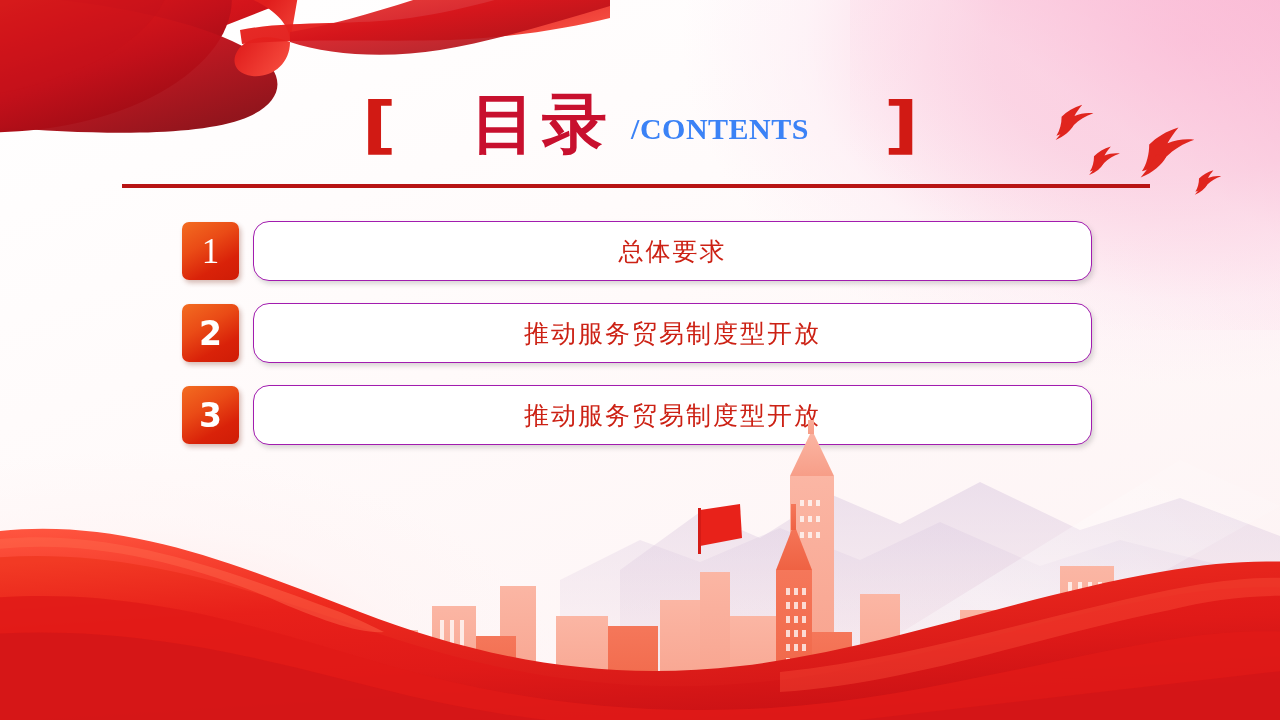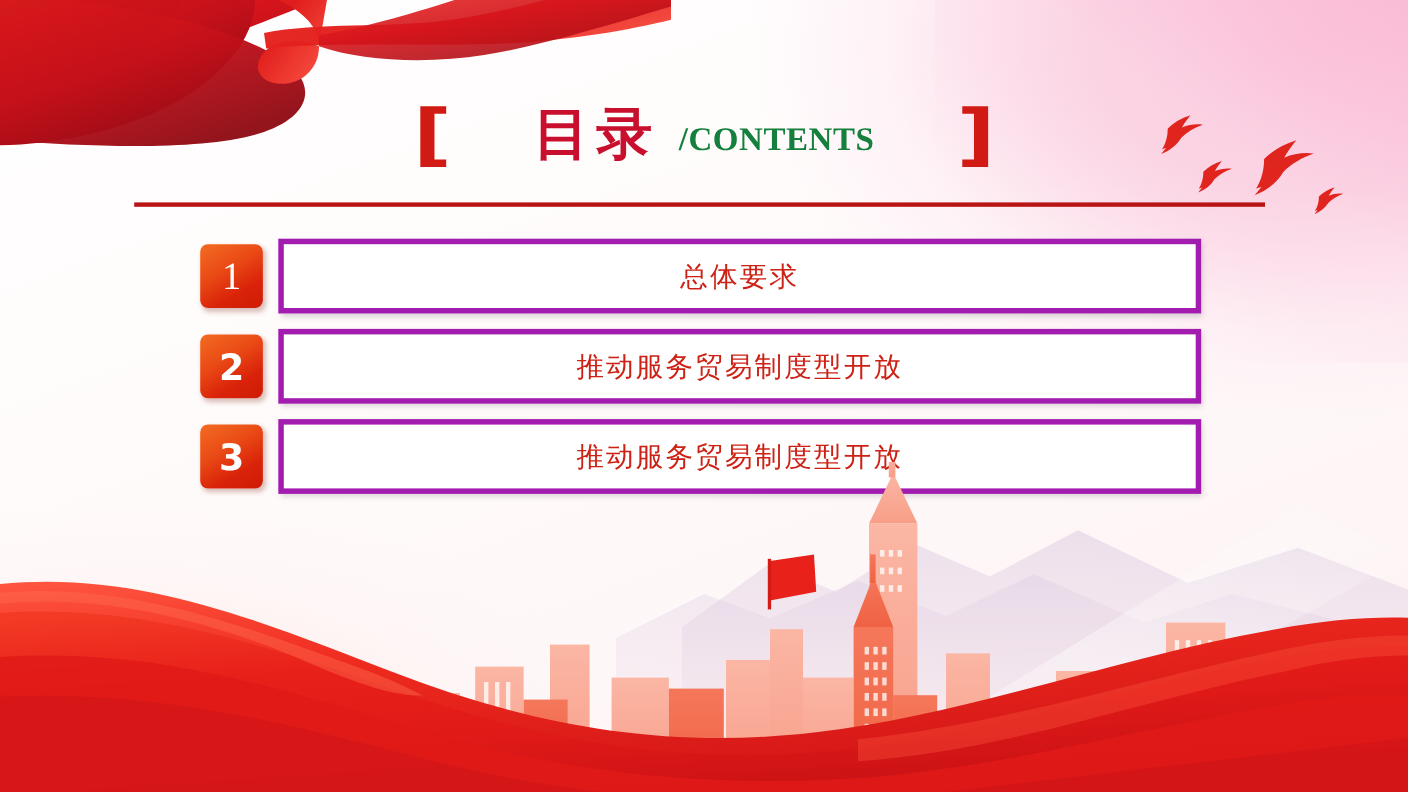--- a/index.html
+++ b/index.html
@@ -50,28 +50,28 @@
     font-size: 62px;
     font-weight: 700;
     line-height: 1;
     font-family: "DejaVu Sans", sans-serif;
     transform: scaleX(1.25);
   }
   .bracket-l { margin-right: 78px; }
   .bracket-r { margin-left: 78px; }
   .title-cn {
     color: #c8102e;
-    font-size: 51px;
+    font-size: 65px;
     font-weight: 700;
     letter-spacing: 6px;
     font-family: "Liberation Serif", "DejaVu Serif", serif;
     line-height: 1;
   }
   .title-en {
-    color: #15803d;
+    color: #3b82f6;
     font-size: 30px;
     font-weight: 700;
     letter-spacing: 0.5px;
     margin-left: 18px;
     font-family: "Liberation Serif", "DejaVu Serif", serif;
     line-height: 1;
     position: relative; top: 4px;
   }
 
   
@@ -96,22 +96,22 @@
     font-size: 35px;
     line-height: 1;
   }
   .toc-num.thin { font-family: "Liberation Serif", "DejaVu Serif", serif; font-weight: 400; }
   .toc-num.bold { font-family: "DejaVu Sans", sans-serif; font-weight: 700; font-size: 33px; }
   .toc-card {
     margin-left: 14px;
     flex: 1 1 auto;
     height: 58px;
     background: #ffffff;
-    border: 5px solid #a21caf;
-    border-radius: 0;
+    border: 1px solid #a21caf;
+    border-radius: 16px;
     box-shadow: 2px 3px 5px rgba(120,120,120,0.28);
     display: flex; align-items: center; justify-content: center;
   }
   .toc-label {
     color: #cc2114;
     font-size: 25px;
     letter-spacing: 2px;
     font-family: "Liberation Serif", "DejaVu Serif", serif;
   }
 

